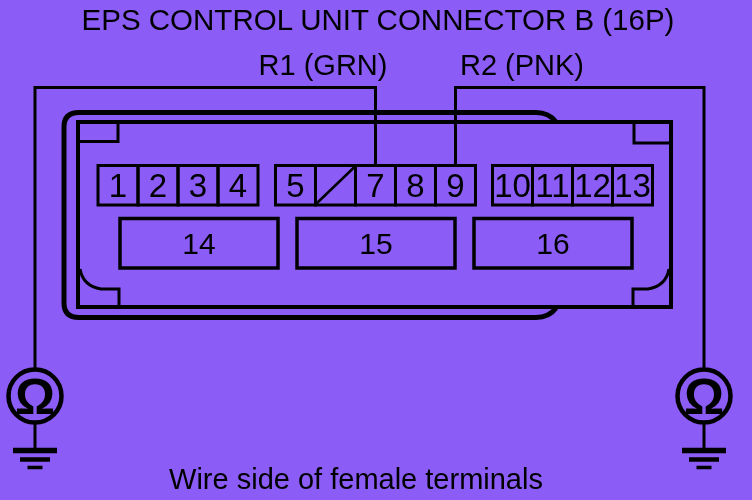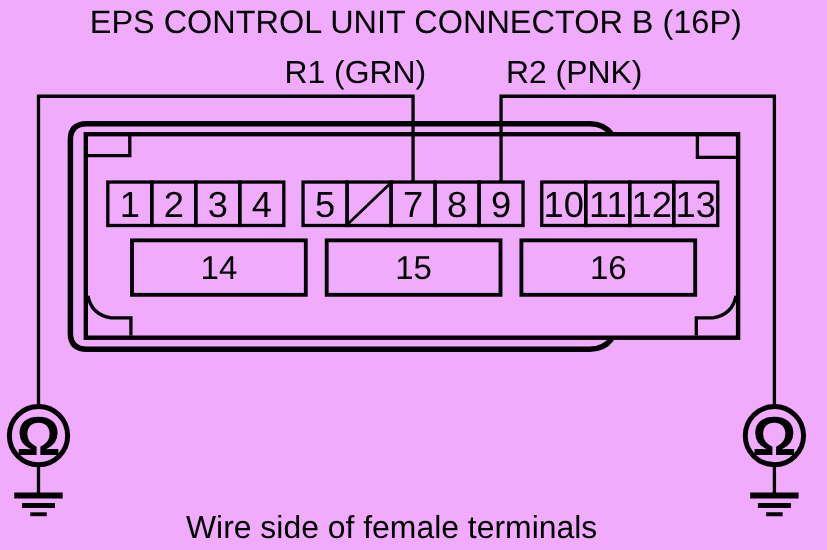--- a/index.html
+++ b/index.html
@@ -4,21 +4,21 @@
 <style>
   html, body {
     margin: 0;
     padding: 0;
     background: #ffffff;
   }
   .stage {
     position: relative;
     width: 752px;
     height: 500px;
-    background: #f0abfc;
+    background: #8b5cf6;
     overflow: hidden;
   }
   svg {
     display: block;
   }
   .ln {
     stroke: #000000;
     fill: none;
   }
   text {

